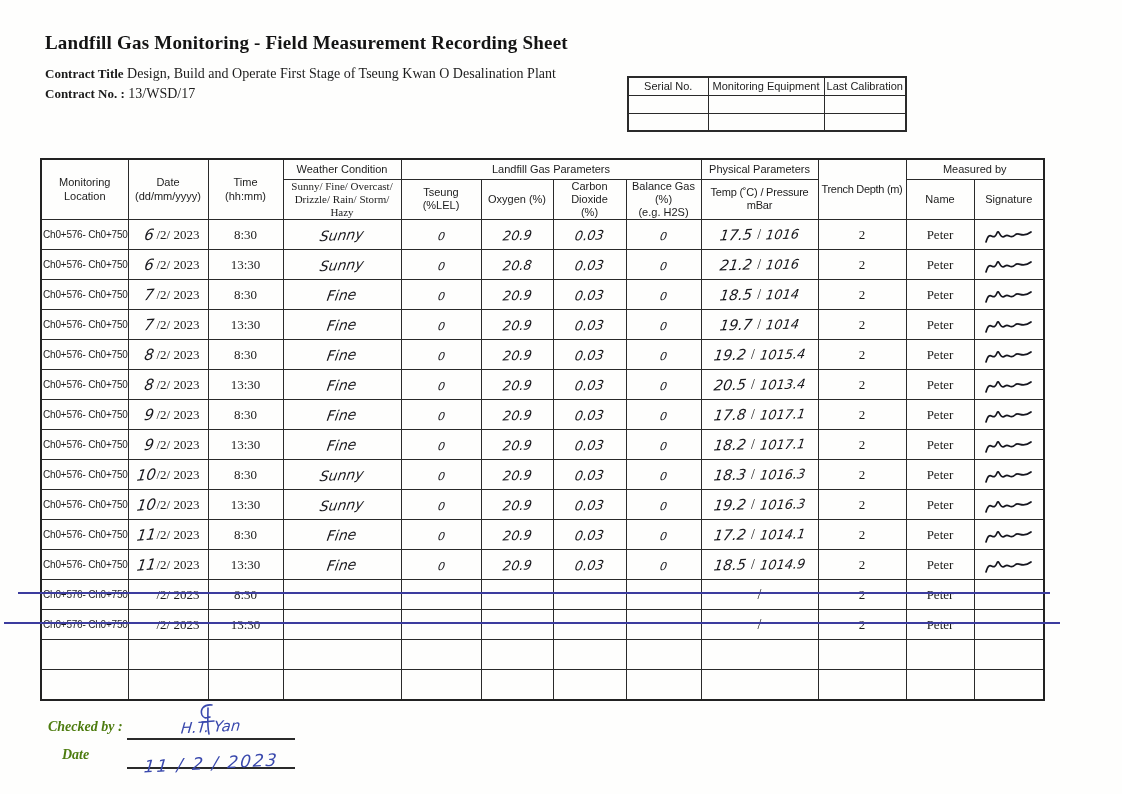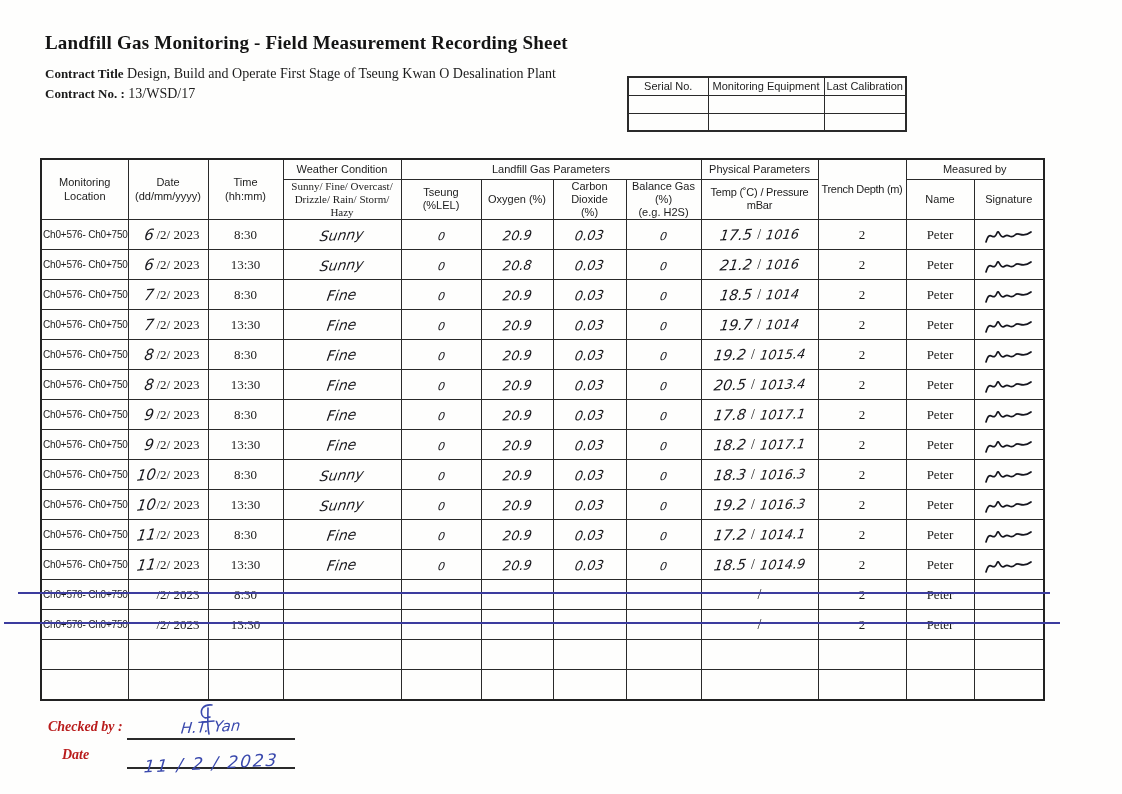--- a/index.html
+++ b/index.html
@@ -42,21 +42,21 @@
   .hw.sm { font-size:11px; }
   .hw.md { font-size:13px; }
   .hw.lg { font-size:14.5px; }
 
   .sigwrap svg { display:block; margin:2px auto 0; }
 
   .strike { position:absolute; height:2px; background:var(--strike-blue); }
   .strike1 { left:18px; top:592px; width:1032px; }
   .strike2 { left:4px;  top:622px; width:1056px; }
 
-  .footlab { position:absolute; font-family:"Liberation Serif", serif; font-style:italic; font-weight:600; font-size:14px; color:#b91c1c; }
+  .footlab { position:absolute; font-family:"Liberation Serif", serif; font-style:italic; font-weight:600; font-size:14px; color:#4d7c0f; }
   .lab-checked { left:48px; top:719px; }
   .lab-date { left:62px; top:747px; }
   .sigline { position:absolute; border-bottom:2px solid #2a2a2a; display:flex; align-items:flex-end; justify-content:center; }
   .line-checked { left:127px; top:700px; width:168px; height:40px; }
   .line-date { left:127px; top:742px; width:168px; height:27px; }
   .bluehw { display:inline-block; font-family:"DejaVu Sans", sans-serif; font-style:italic; color:var(--ink-blue); transform:rotate(-3deg) skewX(-8deg); }
   .checked-name { font-size:15px; margin-bottom:2px; }
   .date-value { font-size:17px; letter-spacing:2px; margin-bottom:-6px; }
   .markwrap { position:absolute; left:196px; top:702px; }
 </style>

